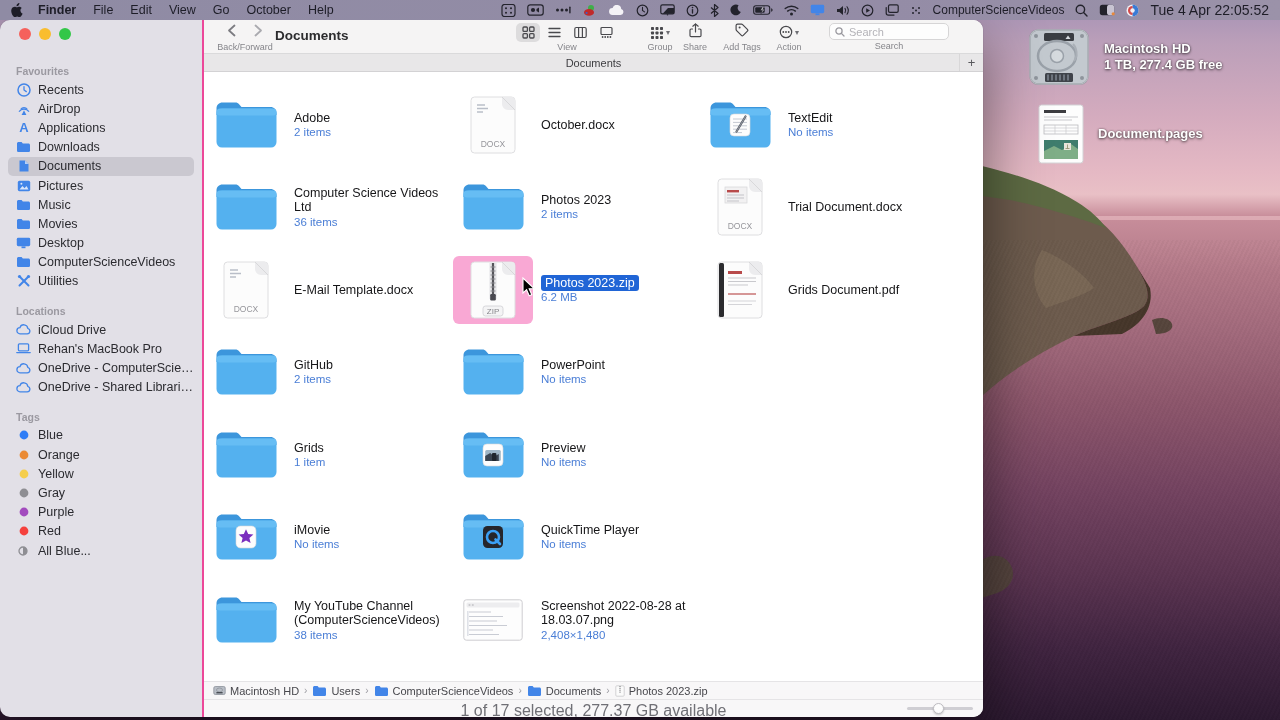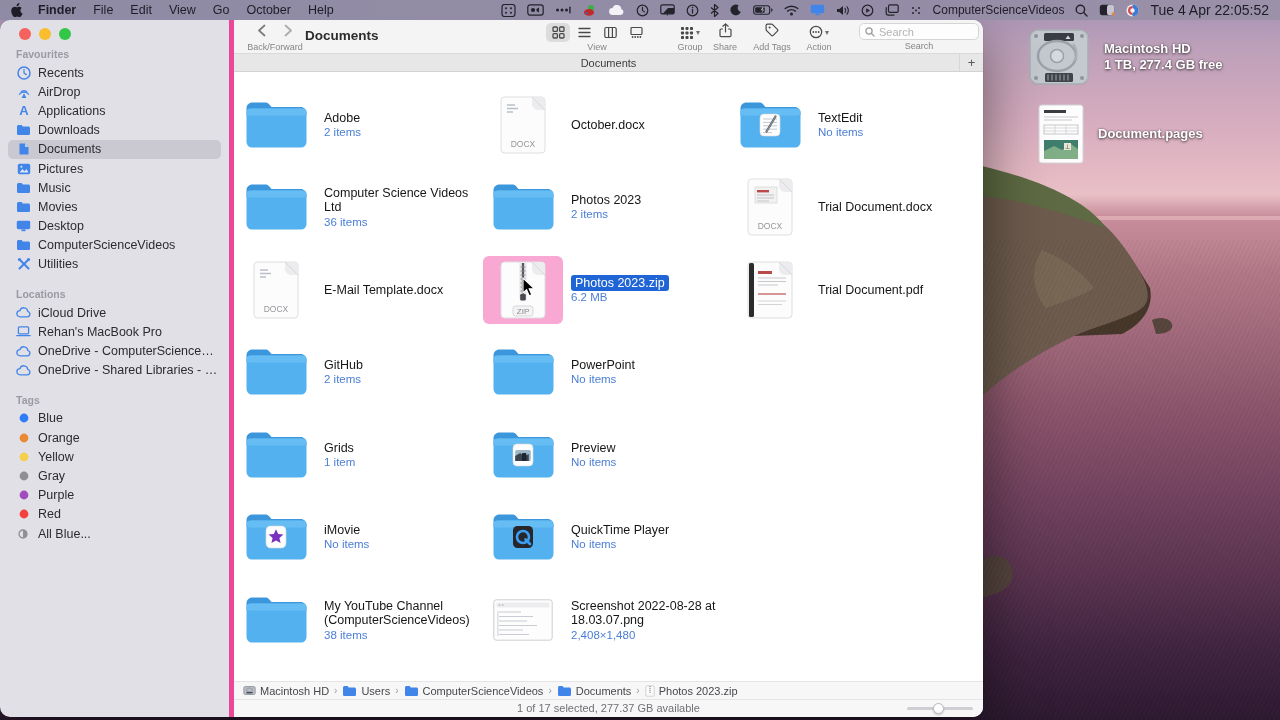--- a/index.html
+++ b/index.html
@@ -35,22 +35,22 @@
   .mb-ico { display:flex; align-items:center; }
   .mb-text { font-size:12px; }
   .mb-clock { font-size:14px; }
 
   
   .window { position:absolute; left:0; top:20px; width:983px; height:697px;
     border-radius:10px; overflow:hidden; display:flex;
     box-shadow:0 22px 60px rgba(0,0,0,.5), 0 0 1px rgba(0,0,0,.4); z-index:10; }
 
   
-  .sidebar { width:234px; background:#e2e0e7; padding-top:23px; position:relative; flex:none;
-    border-right:5px solid #ec4899; }
+  .sidebar { width:204px; background:#e2e0e7; padding-top:40px; position:relative; flex:none;
+    border-right:2px solid #ec4899; }
   .traffic { position:absolute; top:8px; left:19px; display:flex; gap:8px; }
   .traffic span { width:12px; height:12px; border-radius:50%; display:block; }
   .tl-red{background:#f5615c;} .tl-yellow{background:#f9bd2e;} .tl-green{background:#33c748;}
   .sb-section-title { font-size:10.5px; font-weight:700; color:#9b99a1; padding:5px 0 3px 16px; }
   .sb-item { height:19.2px; display:flex; align-items:center; margin:0 8px; padding-left:7px;
     border-radius:5px; font-size:12.5px; color:#2b2b30; white-space:nowrap; overflow:hidden; }
   .sb-item.selected { background:#cac8d0; }
   .sb-ico { width:17px; display:flex; justify-content:center; margin-right:6px; flex:none; }
   .sb-label { overflow:hidden; text-overflow:ellipsis; }
 
@@ -85,21 +85,21 @@
   .file-name { font-size:12.5px; color:#161618; line-height:14.5px; }
   .file-name .pill { background:#2065d6; color:#fff; border-radius:3px; padding:1px 4px; }
   .file-info { font-size:11.5px; color:#4a7ed6; line-height:13px; margin-top:1px; }
 
   .pathbar { height:18px; border-top:1px solid #e5e4e6; background:#f8f7f8; display:flex; align-items:center;
     padding:0 9px; gap:5px; font-size:11px; color:#47474c; flex:none; white-space:nowrap; overflow:hidden; }
   .crumb { display:flex; align-items:center; gap:4px; }
   .crumb-sep { color:#9d9da3; font-size:10px; }
 
   .statusbar { height:18px; border-top:1px solid #e5e4e6; background:#f8f7f8; position:relative; flex:none; }
-  .status-text { position:absolute; left:0; right:0; top:2px; text-align:center; font-size:11px; color:#707076; }
+  .status-text { position:absolute; left:0; right:0; top:2px; text-align:center; font-size:16px; color:#707076; }
   .zoom-slider { position:absolute; right:10px; top:7px; width:66px; height:3px; background:#cfced3; border-radius:2px; }
   .zoom-knob { position:absolute; left:26px; top:-4px; width:11px; height:11px; border-radius:50%;
     background:#fdfdfd; border:1px solid #bdbcc1; box-shadow:0 1px 2px rgba(0,0,0,.2); }
 
   .cursor { position:absolute; z-index:99; }
 </style>
 </head>
 <body>
 
 <div class="screen">
@@ -820,21 +820,21 @@
     <g stroke="#c9c9cd" stroke-width="1">
                   <path d="M11 17h28M11 20.5h28M11 24h20"></path>
                 </g>
     <path d="M11 33h28" stroke="#c46a6a" stroke-width="1.4"></path>
     <g stroke="#d4d4d8" stroke-width="1">
                   <path d="M11 40h28M11 43.5h24"></path>
                 </g>
               </svg>
             </div>
             <div class="file-text">
-              <div class="file-name">Trial Document.pdf</div>
+              <div class="file-name">Grids Document.pdf</div>
             </div>
           </div>
           <div class="file-cell" style="left: 2px; top: 265px;">
             <div class="icon-wrap">
               <svg width="63" height="52" viewBox="0 0 63 52">
     <path d="M1.5 9.5 C1.5 6 4 3.5 7.5 3.5 H20.5 c1.4 0 2.7 .6 3.6 1.7 L26.5 8 H55.5 c3.5 0 6 2.5 6 6 v2 H1.5 Z" fill="#3c96dc"></path>
     <rect x="1.5" y="9.5" width="60" height="39" rx="5.5" fill="#54b1ef"></rect>
     <rect x="1.5" y="9.5" width="60" height="7" rx="3.5" fill="#66bdf4"></rect>
     </svg>
             </div>

